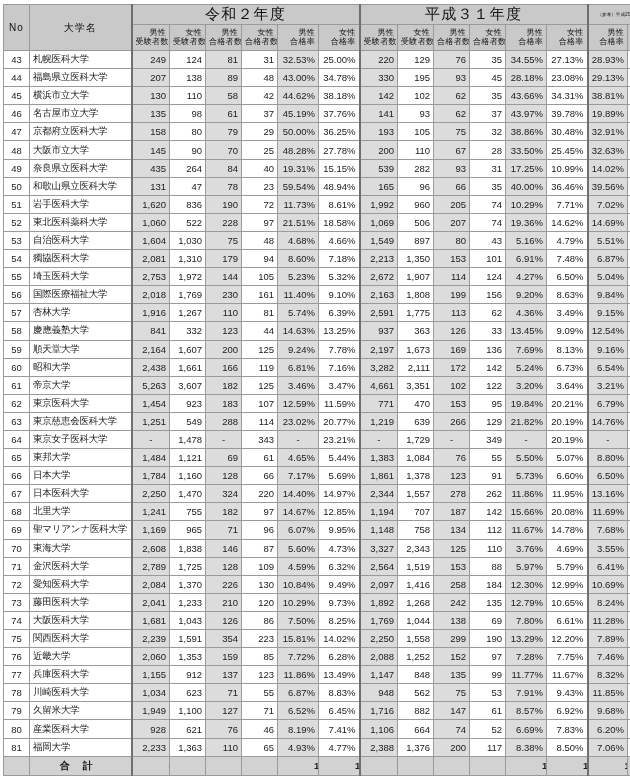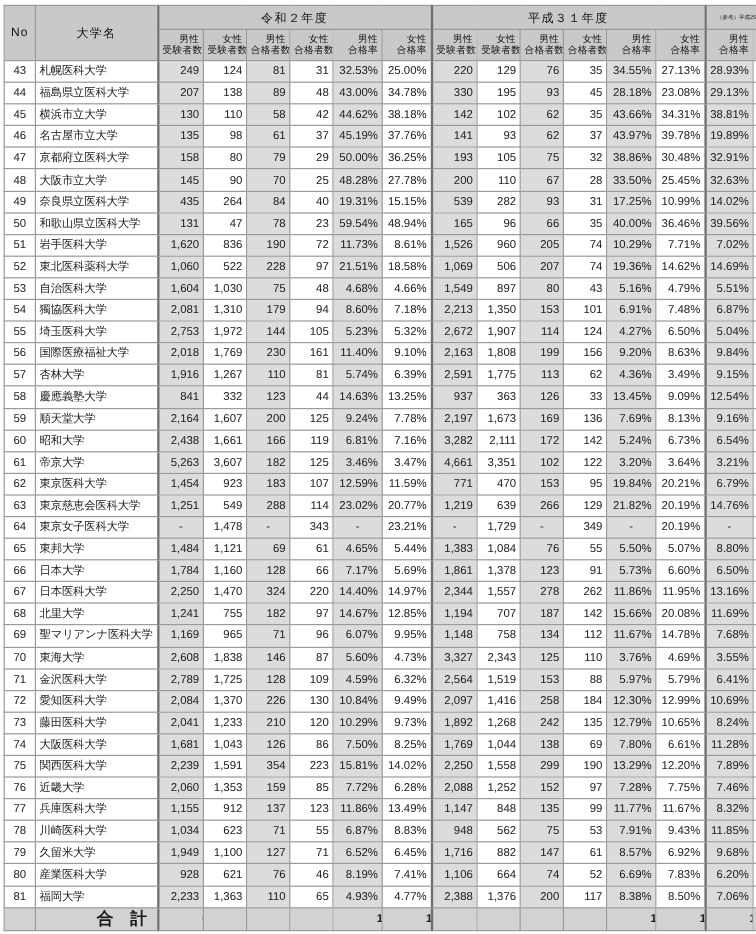--- a/index.html
+++ b/index.html
@@ -41,21 +41,21 @@
   thead th {
     background: #c9c9c9;
     text-align: center;
     vertical-align: middle;
     font-size: 9px;
     letter-spacing: 0.3px;
     color: #111;
     font-weight: bold;
   }
   th.grp {
-    font-size: 10px;
+    font-size: 15px;
     letter-spacing: 1.2px;
     height: 20px;
   }
   th.grp-ref {
     font-size: 4.6px;
     letter-spacing: 0px;
     font-weight: normal;
     color: #222;
   }
   th.sub {
@@ -99,24 +99,24 @@
 
   
   .sep-left { border-left: 2px solid #6f6f6f !important; }
 
   tr.total td {
     background: #d2d2d2;
     font-weight: bold;
     padding-left: 36px;
   }
   tr.total td.uni-total {
-    text-align: right;
+    text-align: center;
     letter-spacing: 5px;
     padding-left: 0;
-    font-size: 14px;
+    font-size: 10px;
   }
   tbody tr.total { height: 19px; }
 </style>
 </head>
 <body>
 
 <div id="sheet">
   <table class="grid">
     <colgroup>
       <col style="width:26px">
@@ -352,21 +352,21 @@
         </tr>
         <tr>
           <td class="no">51</td>
           <td class="uni">岩手医科大学</td>
           <td class="num shade sep-left">1,620</td>
           <td class="num plain">836</td>
           <td class="num shade">190</td>
           <td class="num plain">72</td>
           <td class="num shade">11.73%</td>
           <td class="num plain">8.61%</td>
-          <td class="num shade sep-left">1,526</td>
+          <td class="num shade sep-left">1,992</td>
           <td class="num plain">960</td>
           <td class="num shade">205</td>
           <td class="num plain">74</td>
           <td class="num shade">10.29%</td>
           <td class="num plain">7.71%</td>
           <td class="num shade sep-left">7.02%</td>
           <td class="num plain">5.98%</td>
         </tr>
         <tr>
           <td class="no">52</td>

